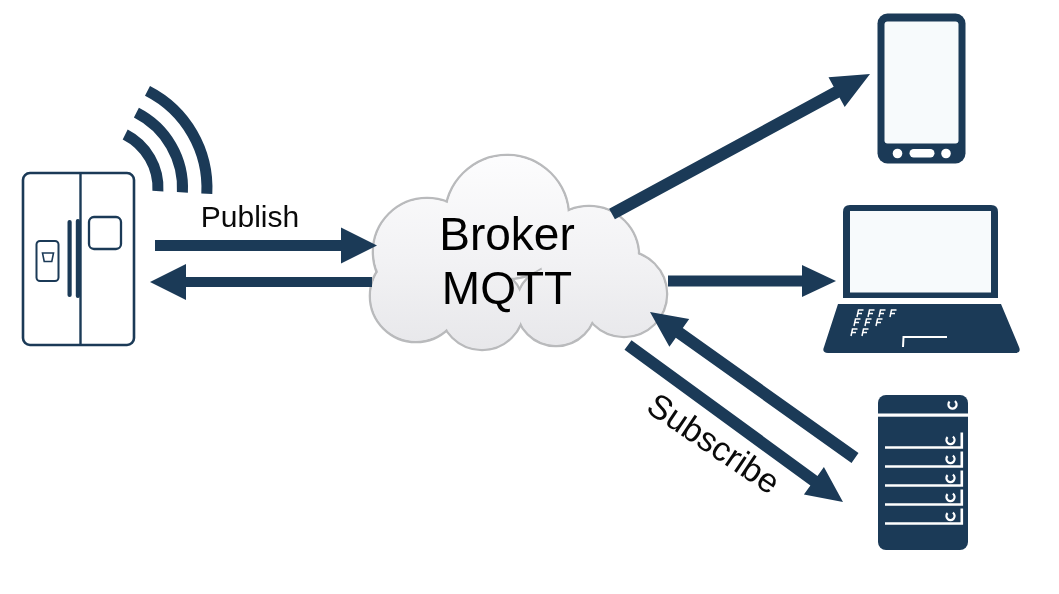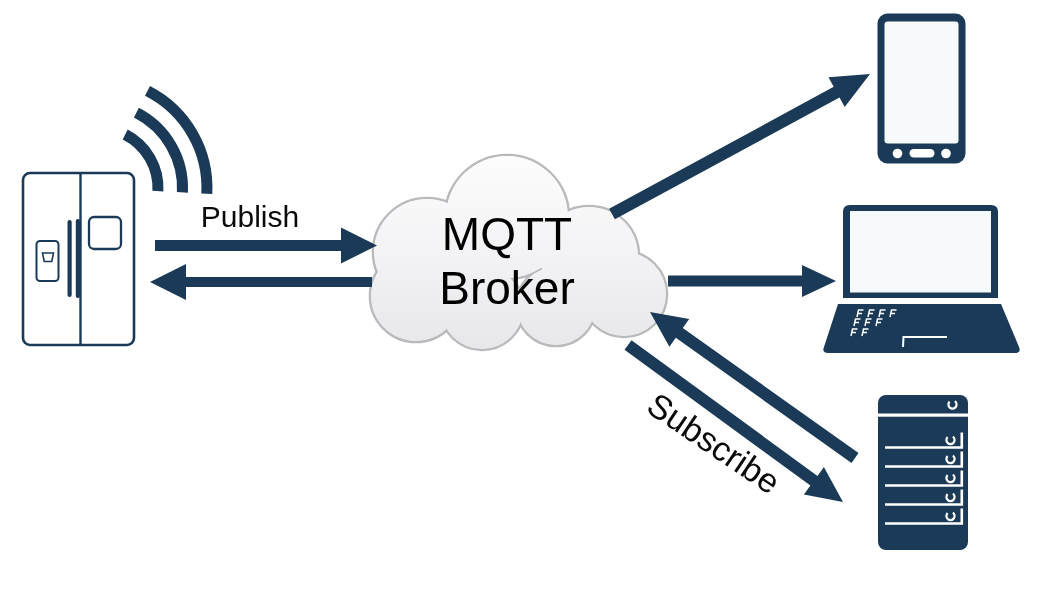--- a/index.html
+++ b/index.html
@@ -131,17 +131,17 @@
         <path d="M947.6 475.1 A4.1 4.1 0 1 0 952.8 474.6"></path>
         <path d="M947.6 494.1 A4.1 4.1 0 1 0 952.8 493.6"></path>
         <path d="M947.6 513.1 A4.1 4.1 0 1 0 952.8 512.6"></path>
       </g>
     </g>
   </svg>
 
   <div class="label publish-label">Publish</div>
   <div class="label subscribe-label">Subscribe</div>
   <div class="label broker-label">
+    <div>Broker</div>
     <div>MQTT</div>
-    <div>Broker</div>
   </div>
 
 </div>
 
 </body></html>

